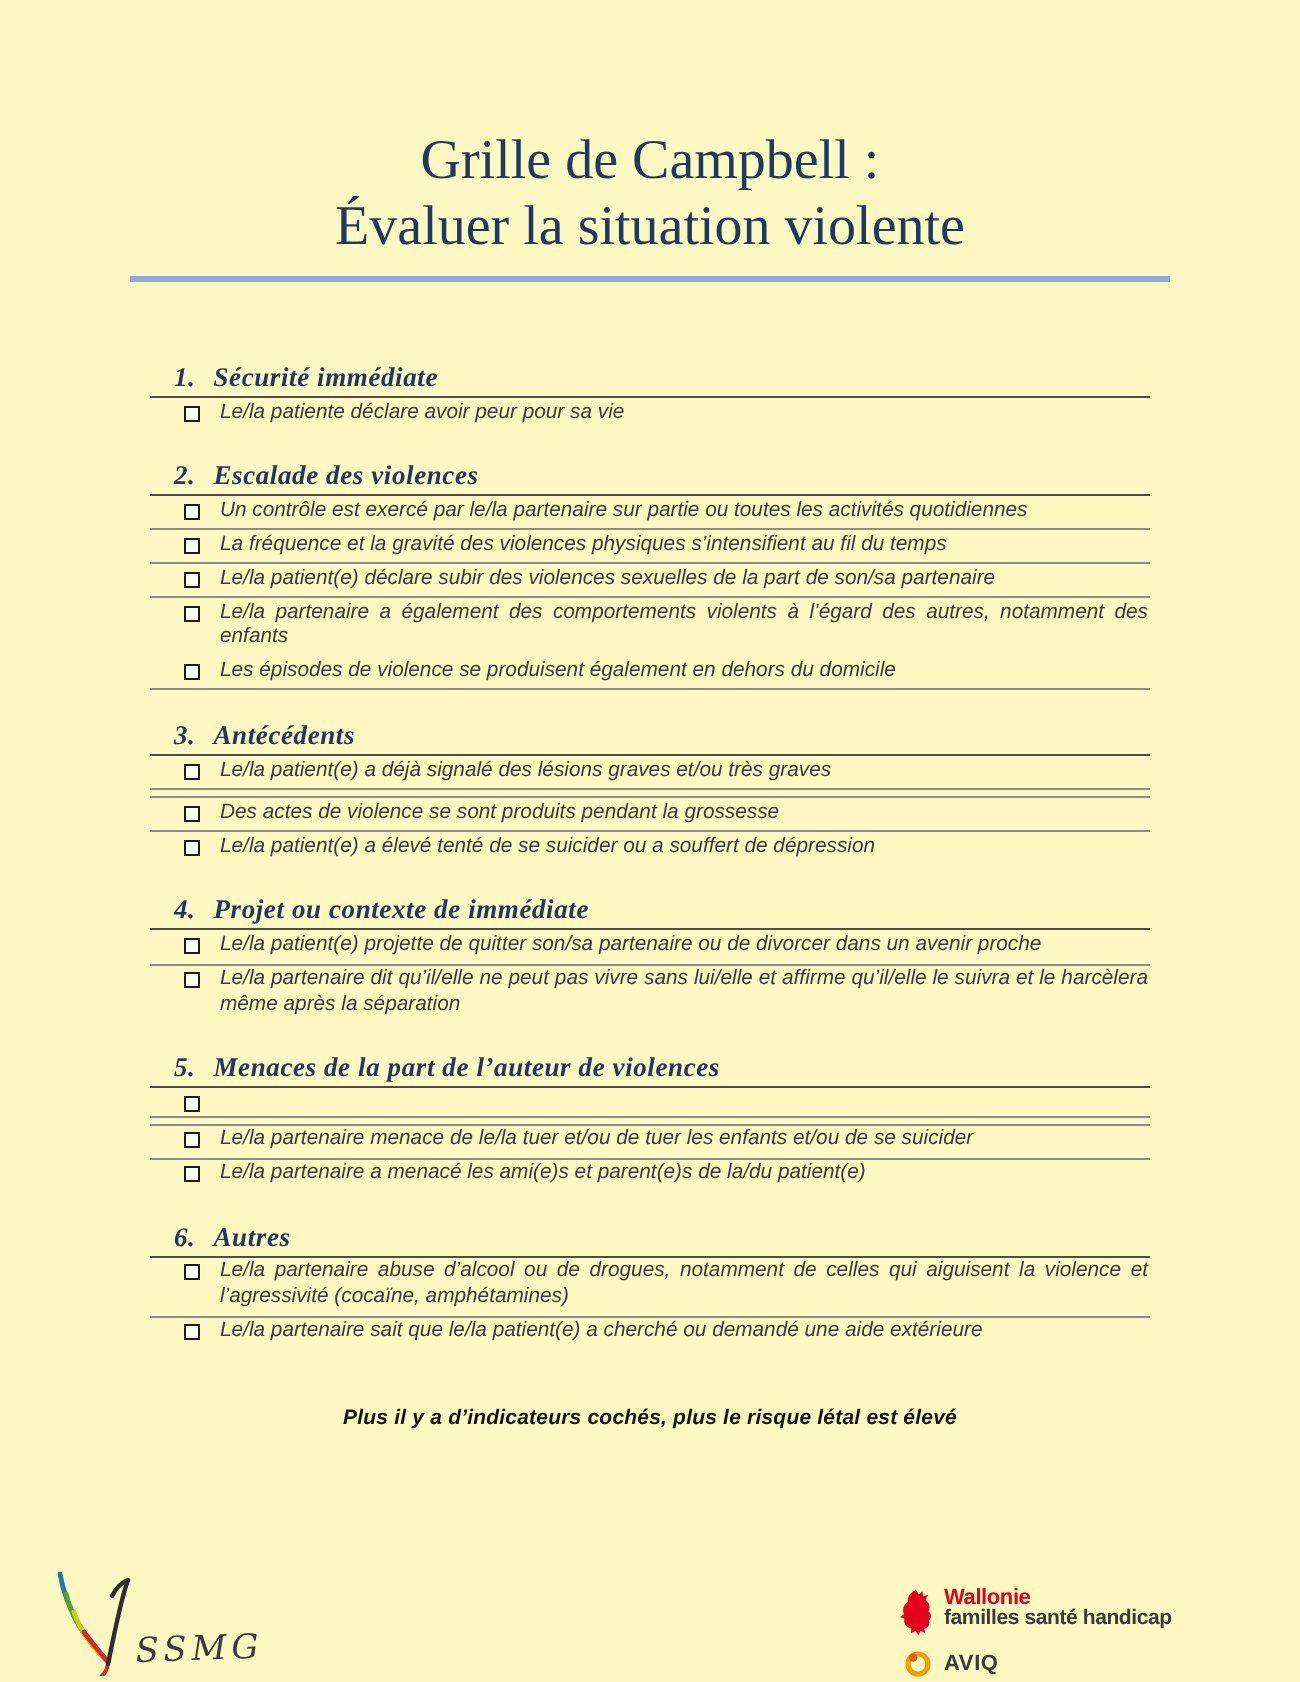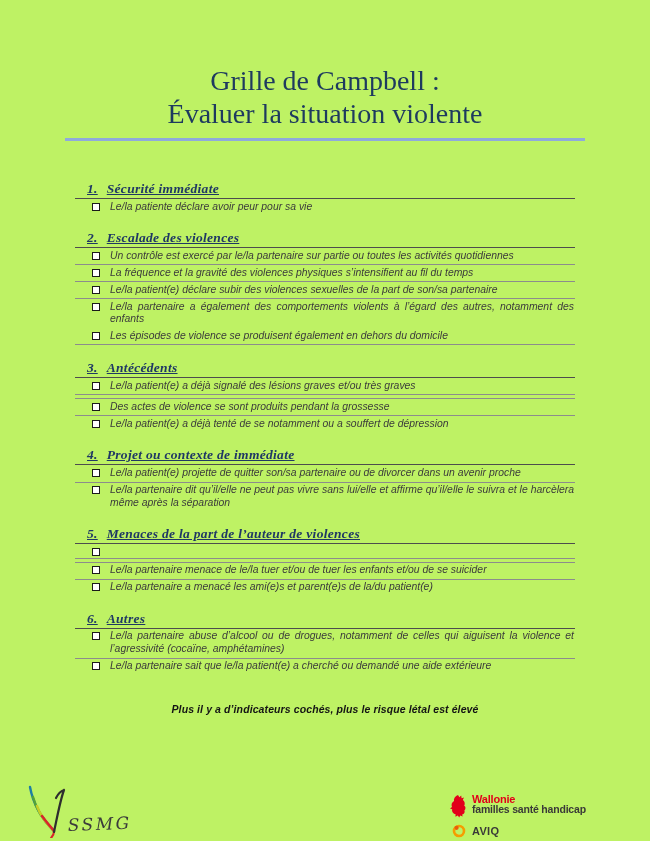--- a/index.html
+++ b/index.html
@@ -1,19 +1,19 @@
 <!DOCTYPE html>
 <html lang="fr" style="--title-navy: #1E3A5F; --navy: #1F3864; --rule-blue: #8FAADC; --rule-dark: #4D4D4D; --rule-gray: #8C8C8C; --body: #3B3B3B; --wallonie-red: #E2001A;"><head>
 <meta charset="utf-8">
 <style>
   * { margin:0; padding:0; box-sizing:border-box; }
   html,body { background:#ffffff; }
   .page {
     position:relative; width:650px; height:841px; margin:0 auto;
-    background:#bef264; overflow:hidden;
+    background:#fef9c3; overflow:hidden;
     font-family:"Liberation Sans", sans-serif;
   }
   
   .doc-title {
     margin-top:64px; text-align:center;
     font-family:"Liberation Serif", serif; font-weight:500;
     font-size:28px; line-height:33px; color:var(--title-navy,#1E3A5F);
   }
   .title-rule {
     width:520px; height:3px; margin:8px auto 0;
@@ -22,21 +22,20 @@
   
   .sections { margin:40px 75px 0 75px; width:500px; }
   .section { margin-top:15px; }
   .section:first-child { margin-top:0; }
   .section-head {
     font-family:"Liberation Serif", serif; font-style:italic; font-weight:bold;
     font-size:13.5px; line-height:15px; letter-spacing:.3px;
     color:var(--navy,#1F3864);
     padding:0 0 2px 12px;
     border-bottom:1.5px solid var(--rule-dark,#4d4d4d);
-    text-decoration:underline;
   }
   .section-number { margin-right:9px; }
   .row {
     display:flex; align-items:flex-start;
     padding:1.5px 0 2px 0;
     border-bottom:1px solid var(--rule-gray,#8C8C8C);
   }
   .row.last { border-bottom:none; }
   .checkbox {
     flex:none; width:8px; height:8px; margin:2px 10px 0 17px;
@@ -136,21 +135,21 @@
     <span class="item-text">Le/la patient(e) a déjà signalé des lésions graves et/ou très graves</span>
   </div>
 <div class="spacer-row"></div>
   <div class="row">
     <span class="checkbox" role="checkbox" aria-checked="false"></span>
     <span class="item-text">Des actes de violence se sont produits pendant la grossesse</span>
   </div>
 
   <div class="row last">
     <span class="checkbox" role="checkbox" aria-checked="false"></span>
-    <span class="item-text">Le/la patient(e) a déjà tenté de se notamment ou a souffert de dépression</span>
+    <span class="item-text">Le/la patient(e) a élevé tenté de se suicider ou a souffert de dépression</span>
   </div>
 </div>
   </section>
 
   <section class="section">
     <h2 class="section-head">
       <span class="section-number">4.</span><span>Projet ou contexte de immédiate</span>
     </h2>
     <div class="items">
   <div class="row">

